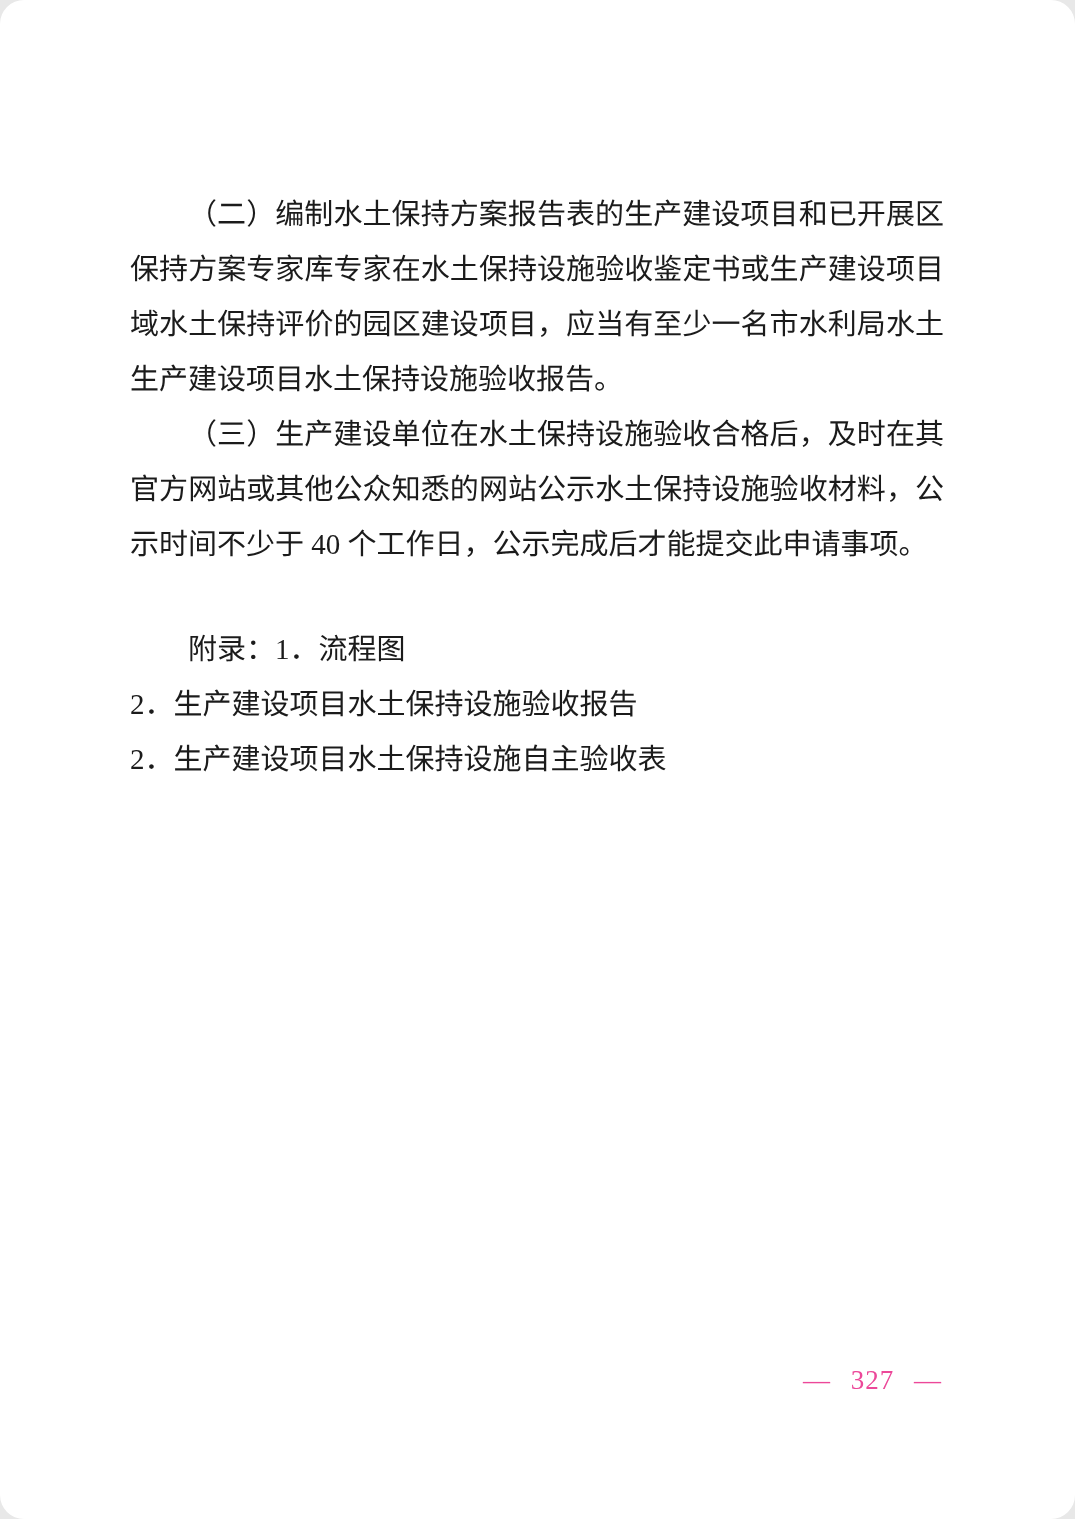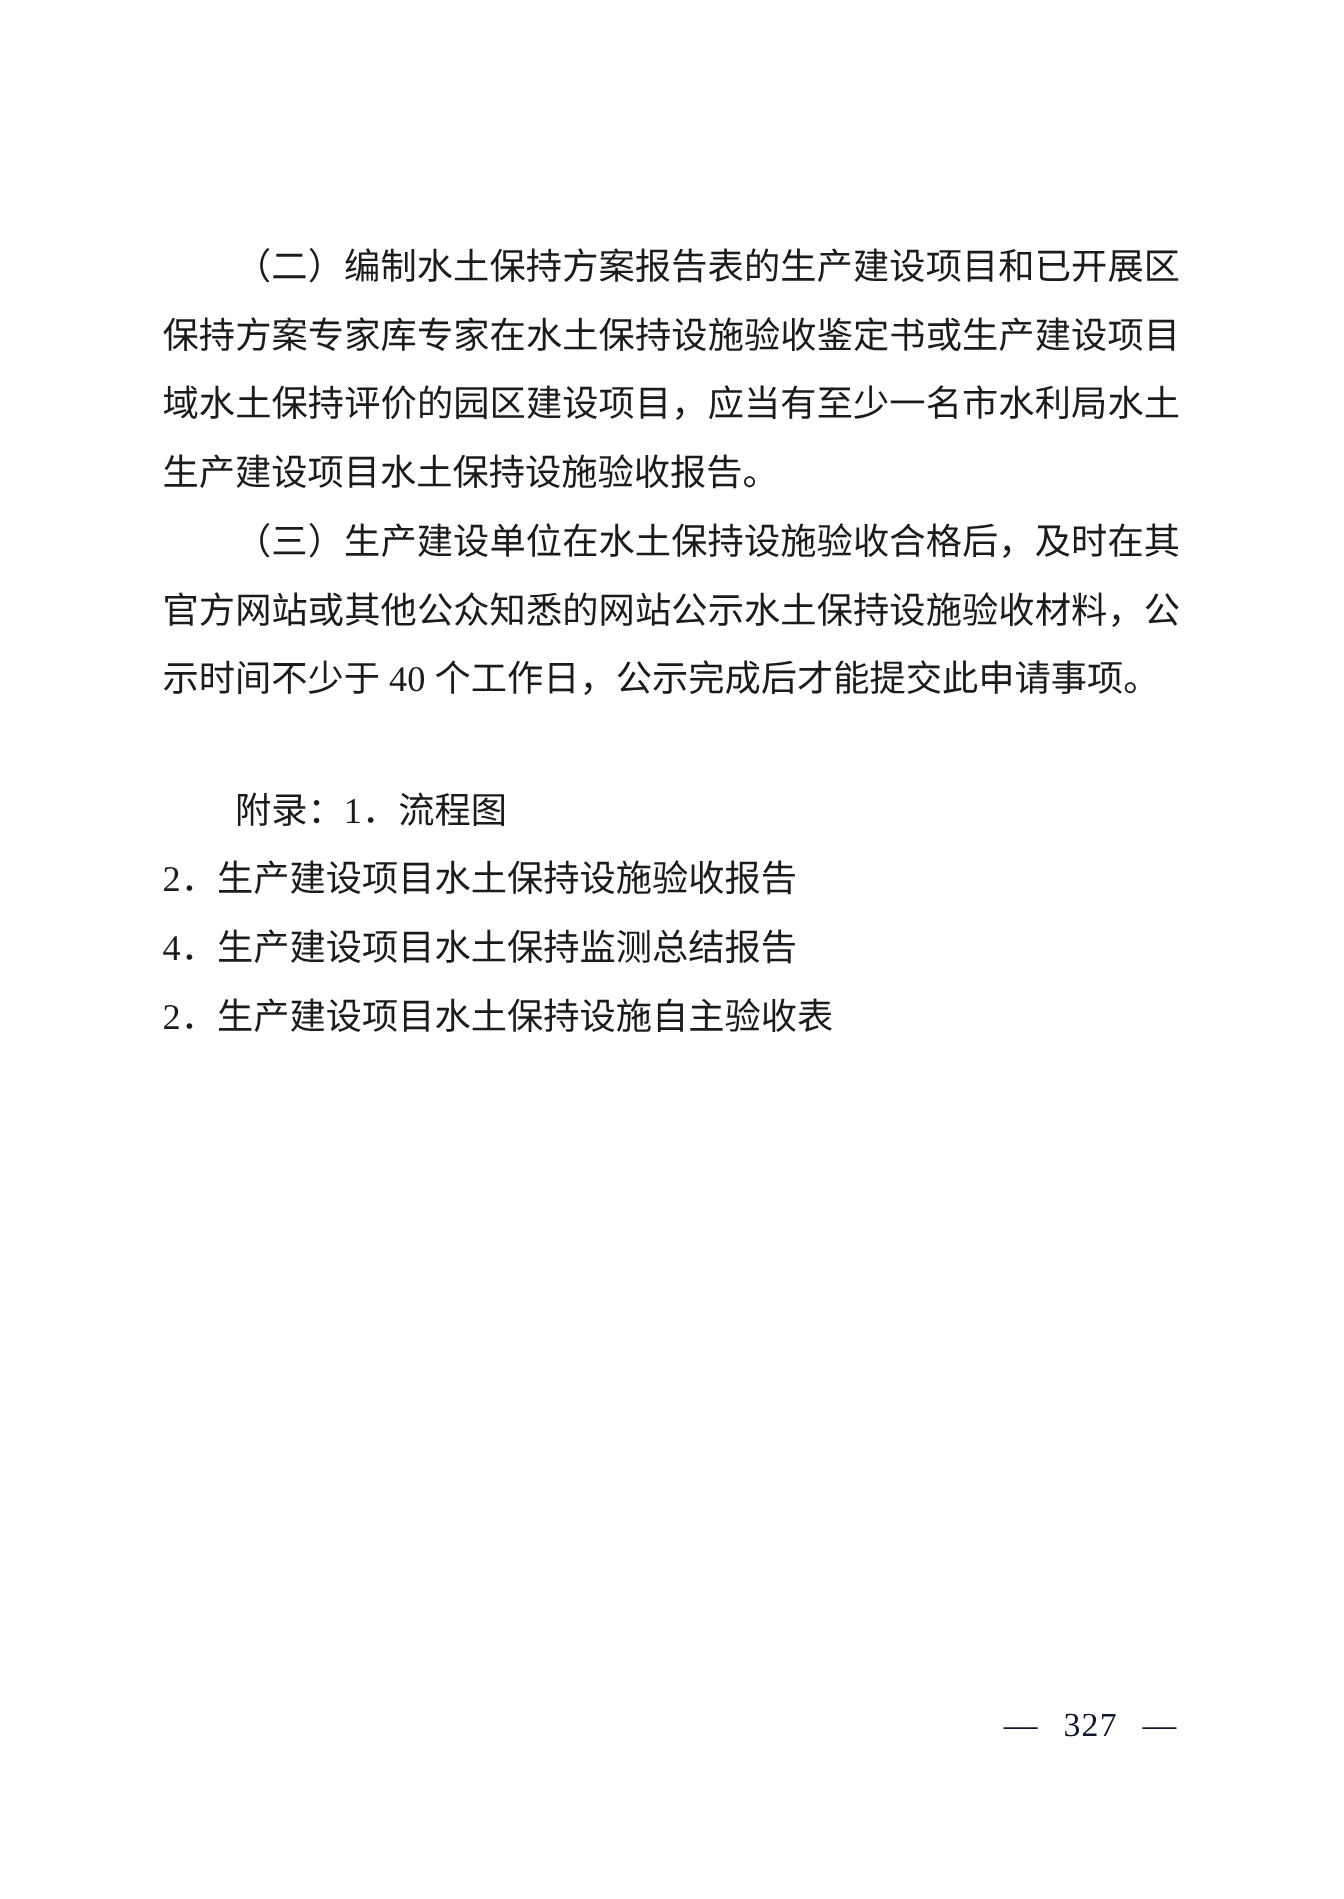--- a/index.html
+++ b/index.html
@@ -9,20 +9,21 @@
   }
   .page {
     position: relative;
     width: 1075px;
     height: 1519px;
     margin: 0 auto;
     background: #ffffff;
     overflow: hidden;
     font-family: "Liberation Serif", "DejaVu Serif", serif;
     color: #1b1b1b;
+    border-radius: 24px;
   }
   .content {
     position: absolute;
     left: 130px;
     top: 187px;
     width: 814px;
     font-size: 29px;
     line-height: 55px;
   }
   .para {
@@ -52,21 +53,21 @@
     white-space: nowrap;
   }
   .page-number {
     position: absolute;
     top: 1364px;
     right: 133px;
     font-size: 27px;
     line-height: 32px;
     letter-spacing: 1px;
     word-spacing: 12px;
-    color: #0f172a;
+    color: #ec4899;
   }
 </style>
 </head>
 <body>
 
 <div class="page">
 
   <div class="content">
 
     <div class="para">
@@ -80,21 +81,20 @@
       <div class="line fill indent">（三）生产建设单位在水土保持设施验收合格后，及时在其</div>
       <div class="line fill">官方网站或其他公众知悉的网站公示水土保持设施验收材料，公</div>
       <div class="line">示时间不少于 40 个工作日，公示完成后才能提交此申请事项。</div>
     </div>
 
     <div class="appendix">
       <div class="appendix-first">
         <span>附录：</span><span>1．流程图</span>
       </div>
       <div class="appendix-item">2．生产建设项目水土保持设施验收报告</div>
-      <div class="appendix-item">4．生产建设项目水土保持监测总结报告</div>
       <div class="appendix-item">2．生产建设项目水土保持设施自主验收表</div>
     </div>
 
   </div>
 
   <div class="page-number">— 327 —</div>
 
 </div>
 
 </body></html>

